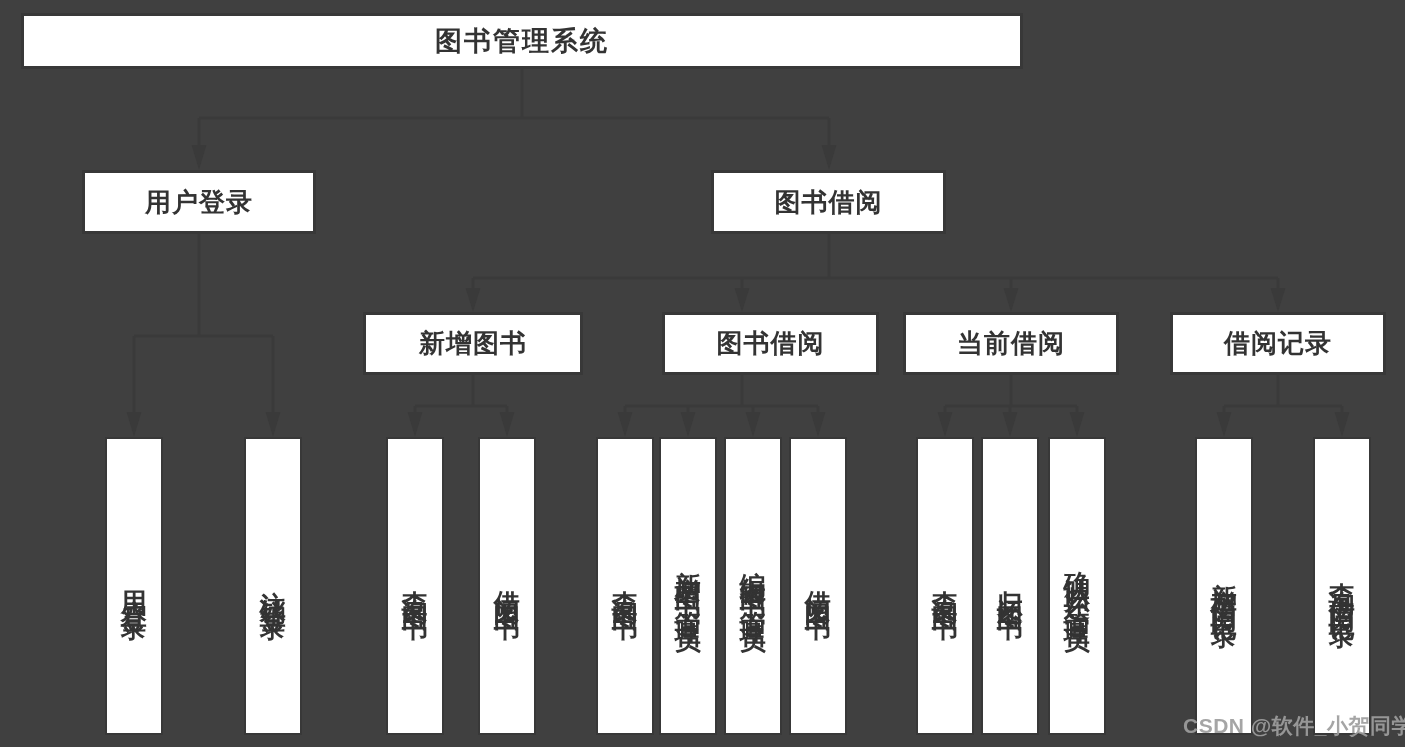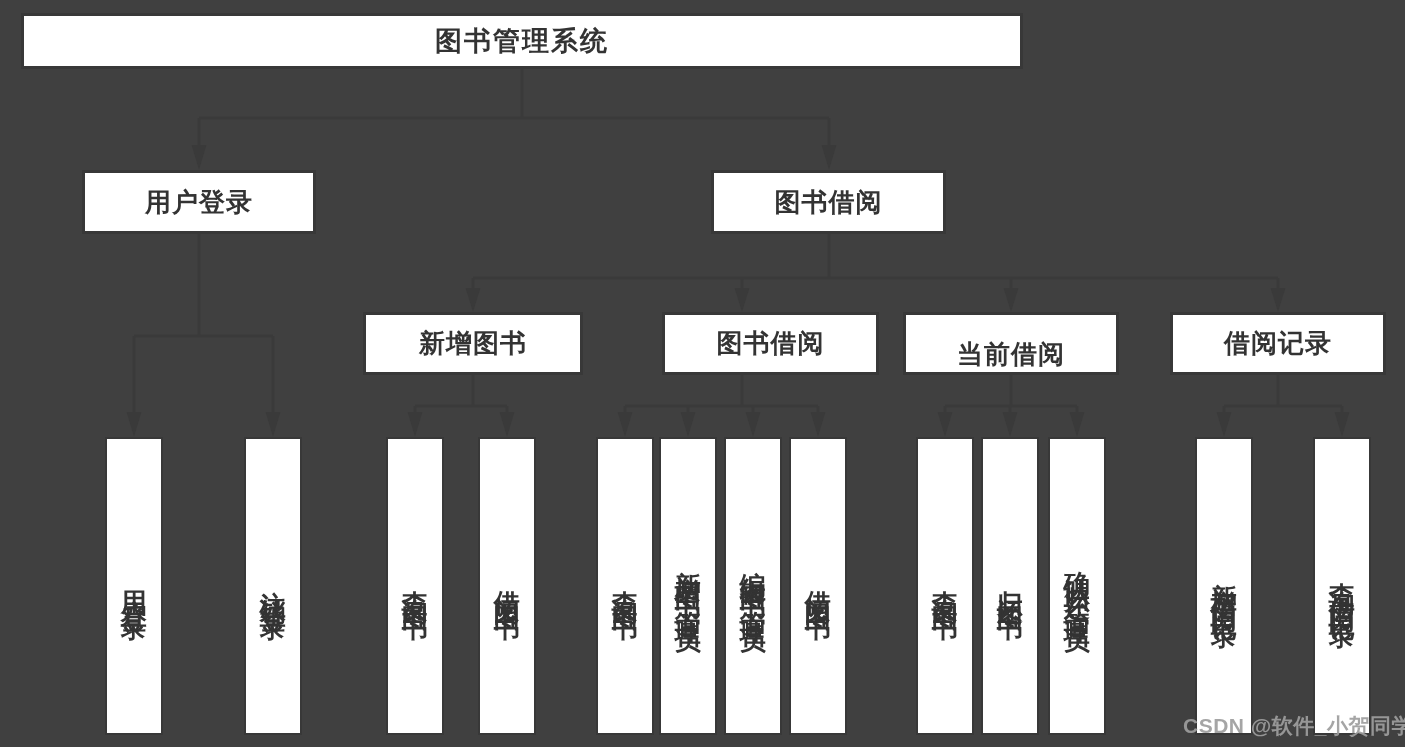--- a/index.html
+++ b/index.html
@@ -78,21 +78,21 @@
   <div class="node node-h" style="left:711px; top:170px; width:235px; height:64px;">
     <span>图书借阅</span>
   </div>
 
   <div class="node node-h" style="left:363px; top:312px; width:220px; height:63px;">
     <span>新增图书</span>
   </div>
   <div class="node node-h" style="left:634px; top:312px; width:217px; height:63px;margin-left:28px;">
     <span>图书借阅</span>
   </div>
-  <div class="node node-h" style="left:903px; top:312px; width:216px; height:63px;align-items:flex-end;">
+  <div class="node node-h" style="left:903px; top:312px; width:216px; height:63px;">
     <span>当前借阅</span>
   </div>
   <div class="node node-h" style="left:1170px; top:312px; width:216px; height:63px;">
     <span>借阅记录</span>
   </div>
 
   <div class="node leaf" style="left:105px; top:437px; width:58px; height:298px;">
     <span class="vtext">用户登录</span>
   </div>
   <div class="node leaf" style="left:244px; top:437px; width:58px; height:298px;">

